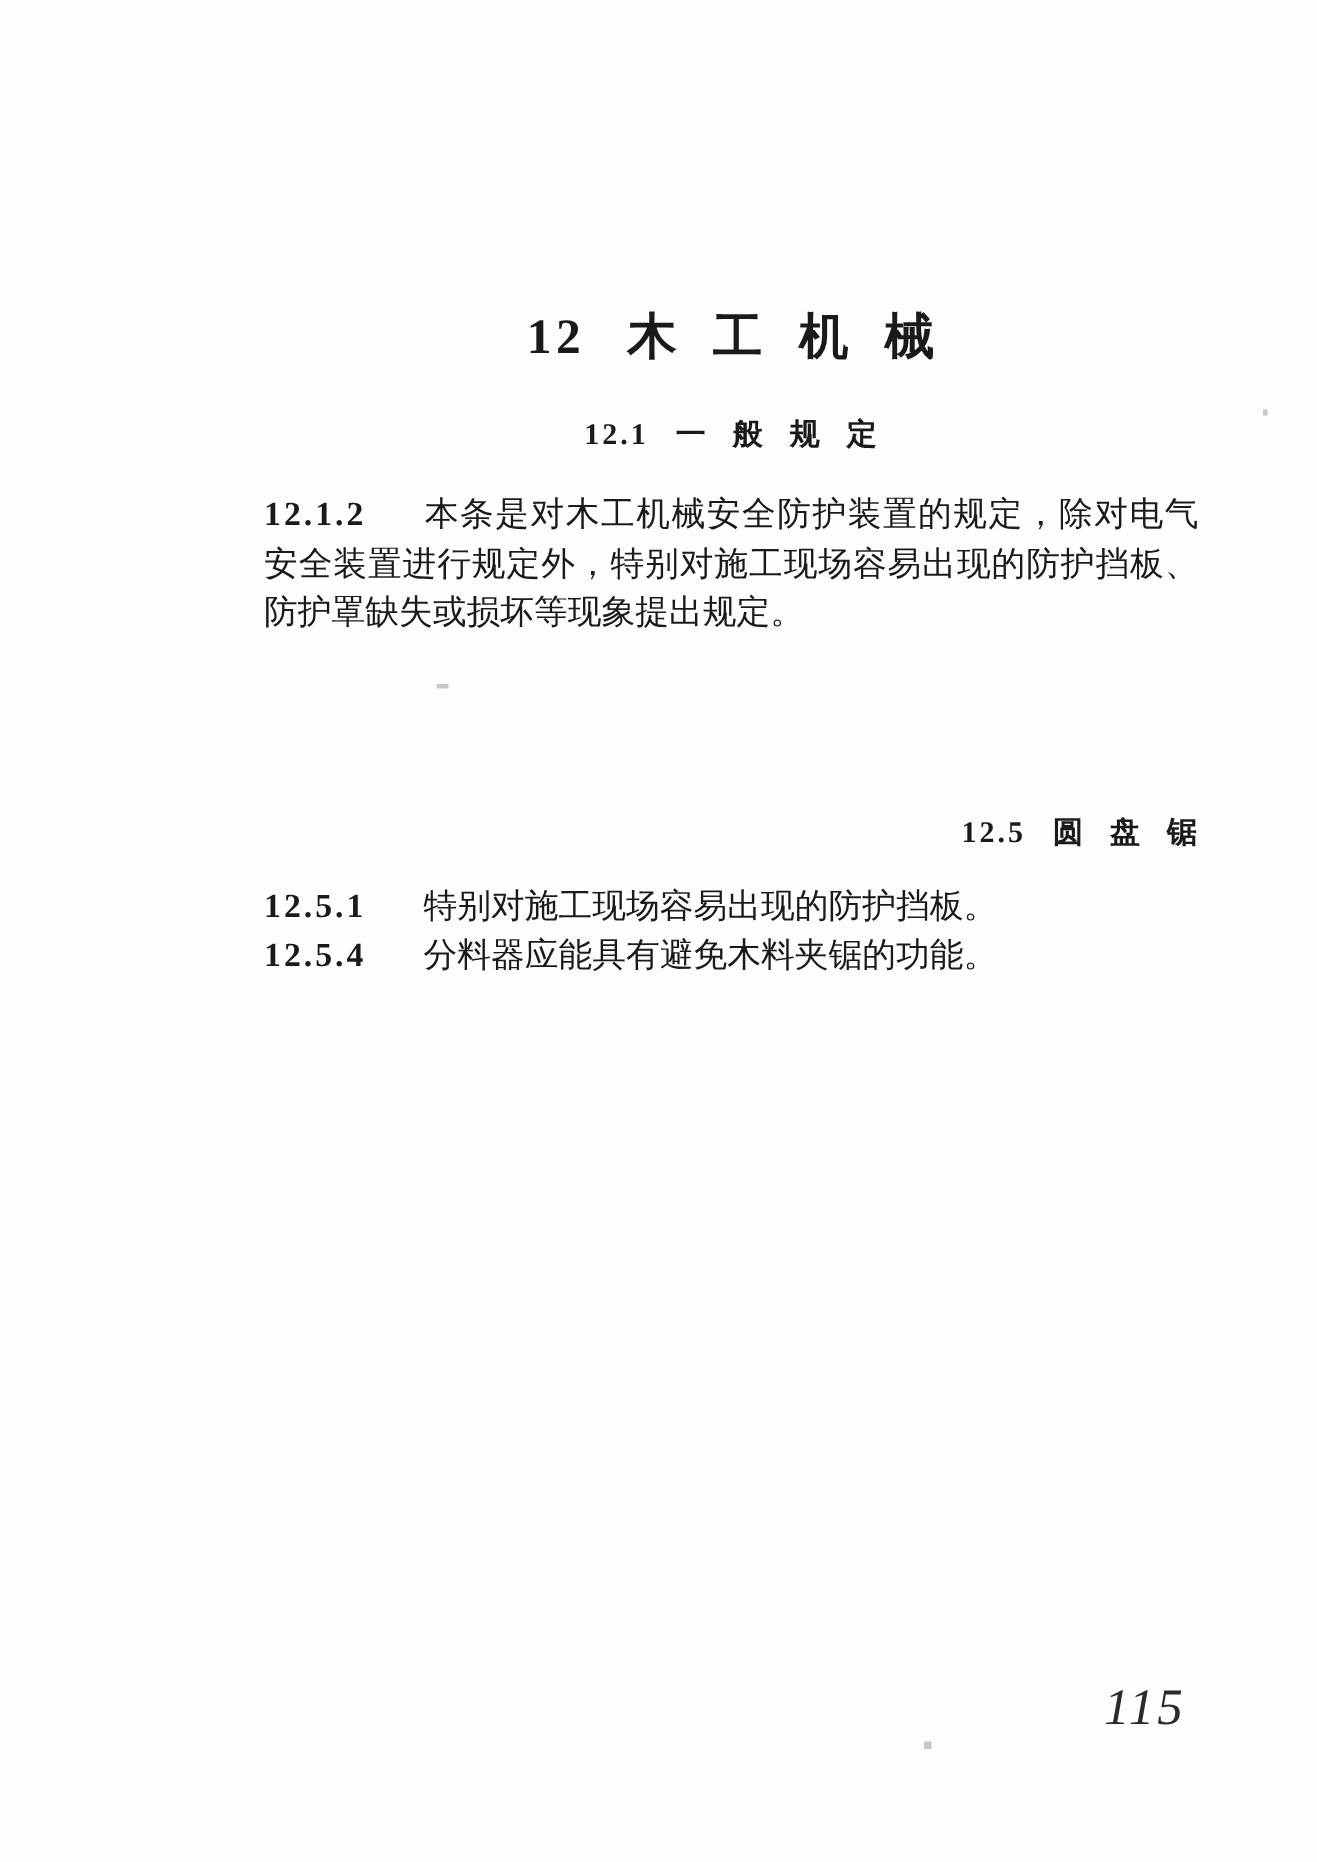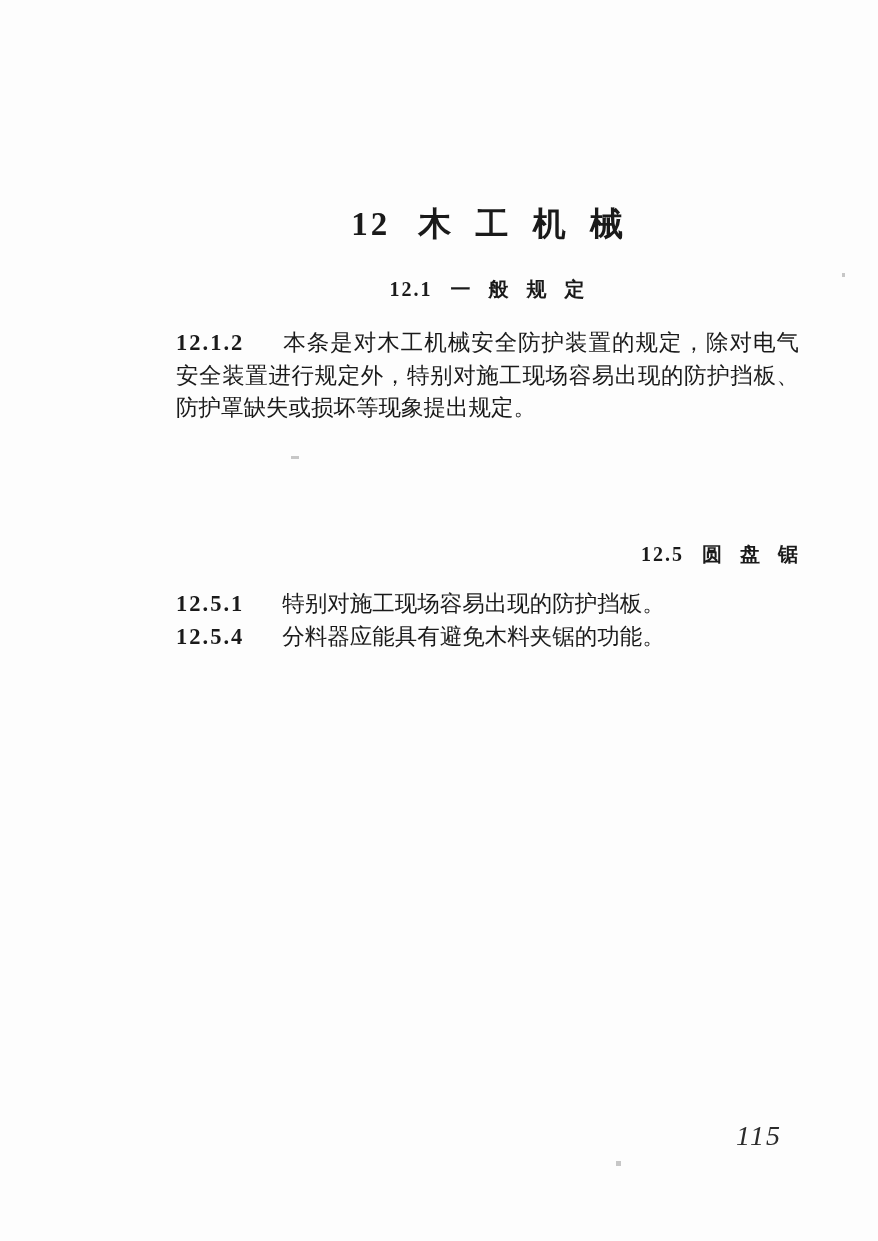--- a/index.html
+++ b/index.html
@@ -73,21 +73,21 @@
   .clause-num {
     font-weight: bold;
     letter-spacing: 2px;
     margin-right: 38px;
   }
   
   .page-number {
     position: absolute;
     left: 736px;
     top: 1120px;
-    font-size: 28px;
+    font-size: 34px;
     font-style: italic;
     letter-spacing: 2px;
     color: #2b2b2b;
   }
   
   .speck {
     position: absolute;
     background: #9a9a9a;
     opacity: 0.55;
   }

